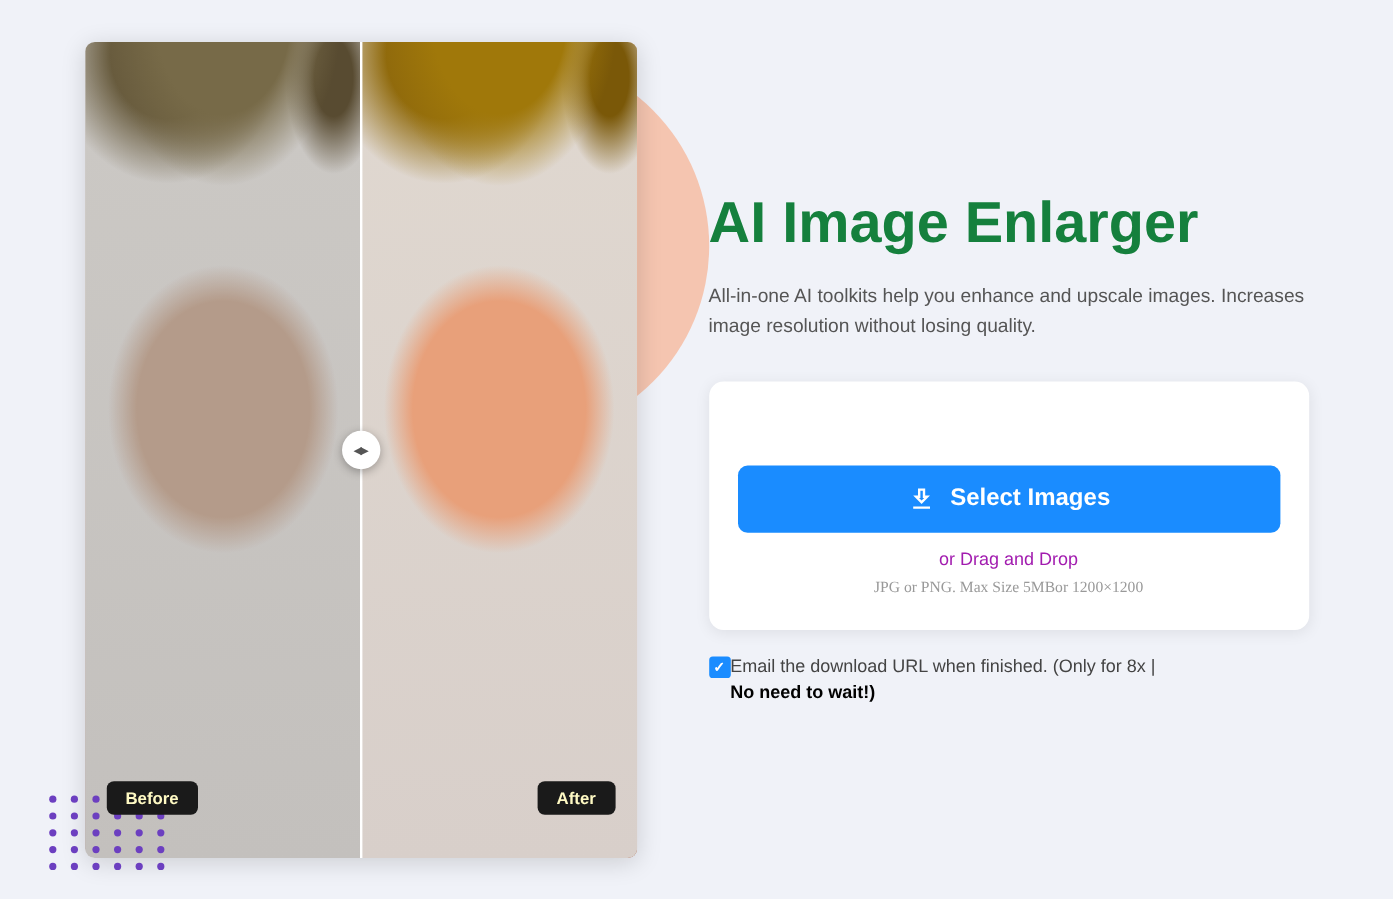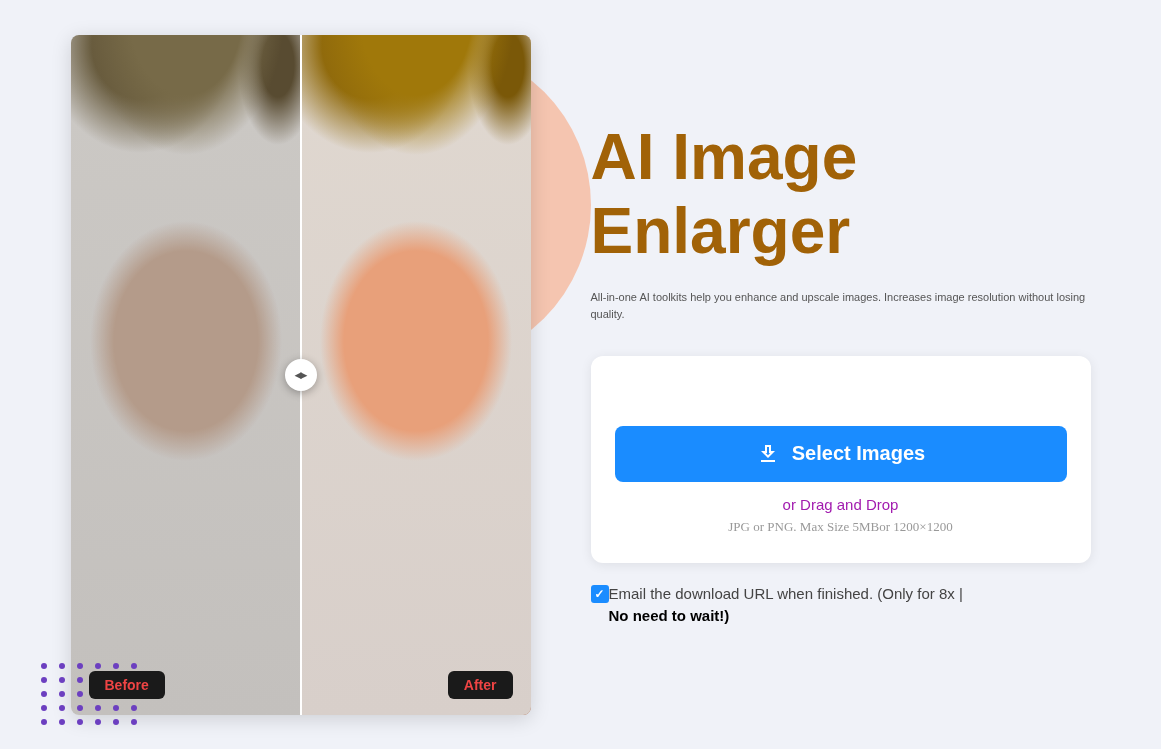--- a/index.html
+++ b/index.html
@@ -114,23 +114,23 @@
     .divider-handle::before {
       content: '◀▶';
       font-size: 9px;
       color: #555;
       letter-spacing: -1px;
     }
 
     
     .label-before, .label-after {
       position: absolute;
-      bottom: 16px;
+      bottom: 36px;
       background: #1a1a1a;
-      color: #ef4444;
+      color: #fef9c3;
       padding: 6px 16px;
       border-radius: 6px;
       font-size: 14px;
       font-weight: 600;
       z-index: 12;
     }
 
     .label-before { left: 18px; }
     .label-after { right: 18px; }
 
@@ -169,29 +169,29 @@
       position: relative;
     }
 
     
     .content-side {
       flex: 1;
       max-width: 500px;
     }
 
     .main-title {
-      font-size: 64px;
+      font-size: 48px;
       font-weight: 800;
-      color: #a16207;
+      color: #15803d;
       line-height: 1.15;
       margin-bottom: 20px;
     }
 
     .subtitle {
-      font-size: 11px;
+      font-size: 16px;
       color: #555;
       line-height: 1.6;
       margin-bottom: 32px;
     }
 
     
     .upload-box {
       background: white;
       border-radius: 12px;
       padding: 36px 24px 28px;

